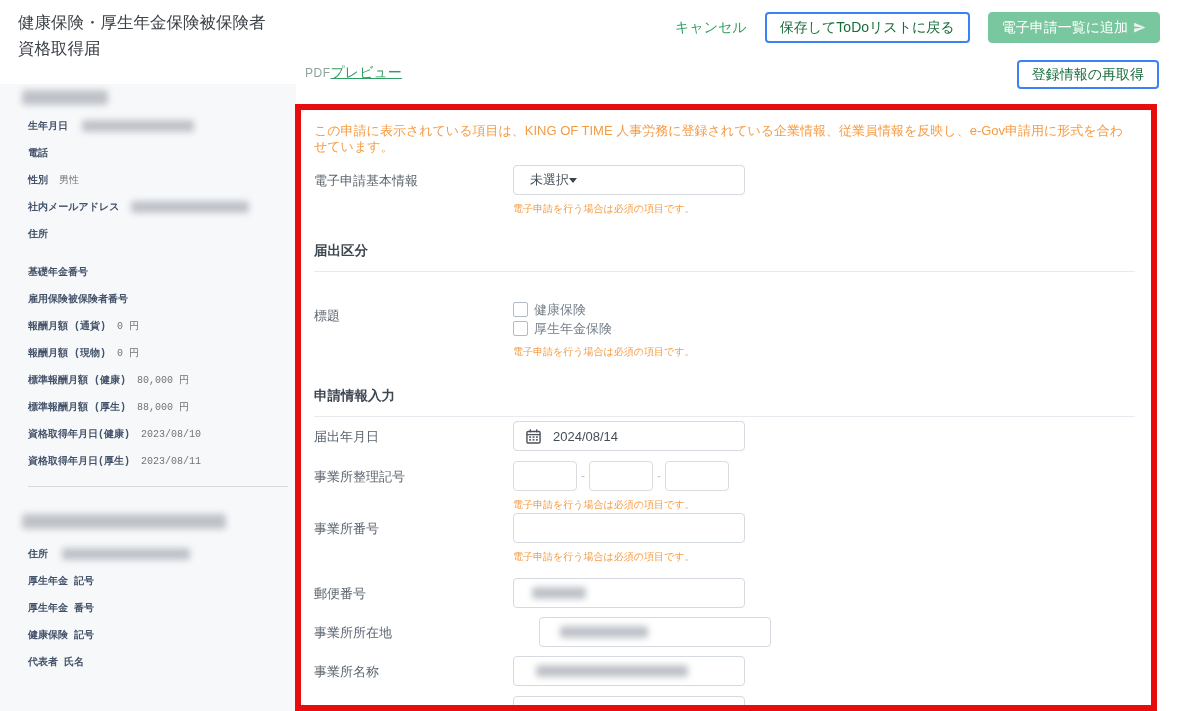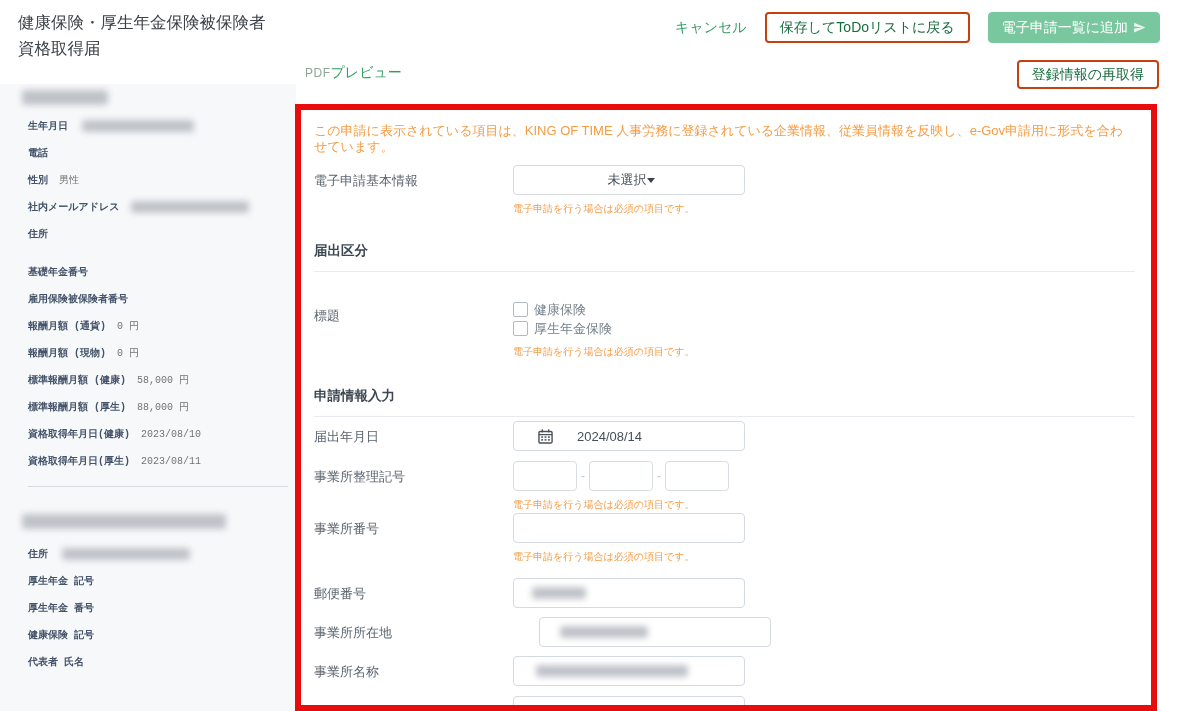--- a/index.html
+++ b/index.html
@@ -19,30 +19,30 @@
     position:absolute;top:12px;right:19px;
     display:flex;align-items:center;gap:18px;
   }
   .link-green{color:#2f9e62;font-size:14px;text-decoration:none;cursor:pointer;}
   .btn{
     display:inline-flex;align-items:center;justify-content:center;
     height:31px;border-radius:4px;font-size:14px;cursor:pointer;box-sizing:border-box;
     padding:0 13px;white-space:nowrap;
   }
   .btn-outline{
-    background:#ffffff;border:2px solid #c2410c;color:#186d3d;
+    background:#ffffff;border:2px solid #3b82f6;color:#186d3d;
   }
   .btn-filled{
     background:#79c79e;border:1px solid #79c79e;color:#ffffff;gap:5px;
   }
   .subheader-left{
     position:absolute;left:305px;top:64px;font-size:14px;cursor:pointer;text-decoration:none;
   }
   .pdf-prefix{color:#8fa59a;font-size:12px;letter-spacing:0.5px;}
-  .pdf-label{color:#2f9e62;}
+  .pdf-label{color:#2f9e62;text-decoration:underline;}
   .btn-refetch{
     position:absolute;right:20px;top:60px;height:29px;font-size:14px;
   }
   
   .sidebar{
     position:absolute;left:0;top:84px;width:296px;height:627px;
     background:#f7f8fa;box-sizing:border-box;padding:0 0 0 28px;font-size:10px;font-family:Liberation Mono, monospace;
   }
   .blur{
     display:inline-block;background:#bfc3c9;border-radius:3px;filter:blur(3px);
@@ -68,31 +68,31 @@
   }
   .notice{color:#f59b43;font-size:13px;line-height:16px;margin:1px 0 0 0;}
   .frow{display:flex;margin-top:10px;}
   .flabel{width:199px;flex:0 0 199px;font-size:13px;color:#5a646e;padding-top:8px;line-height:15px;}
   .fbody{display:flex;flex-direction:column;}
   .input{
     width:232px;height:30px;box-sizing:border-box;background:#fff;
     border:1px solid #d4dae0;border-radius:4px;display:flex;align-items:center;
     font-size:13px;color:#454f59;padding:0 10px 0 16px;
   }
-  .select{justify-content:center;padding-right:12px;cursor:pointer;}
+  .select{justify-content:flex-start;padding-right:12px;cursor:pointer;}
   .caret{width:0;height:0;border-left:4px solid transparent;border-right:4px solid transparent;border-top:5px solid #3c434a;}
   .warn{color:#f59b43;font-size:10px;line-height:16px;margin-top:6px;}
   .section-h{font-size:13.5px;font-weight:bold;color:#3d4752;margin:26px 0 0 0;line-height:16px;}
   .section-hr{border:none;border-top:1px solid #e7eaee;margin:12px 0 0 0;}
   .row-after-hr{margin-top:4px;}
   .row-title{margin-top:28px;}
   .cbrow{display:flex;align-items:center;height:19px;cursor:pointer;}
   .cb{width:13px;height:13px;border:1px solid #b2bac2;border-radius:2px;background:#fff;margin-right:6px;flex:0 0 13px;}
   .cbl{font-size:13px;color:#76808a;}
-  .date-input{padding-left:24px;gap:24px;}
+  .date-input{padding-left:12px;gap:12px;}
   .mini-wrap{display:flex;align-items:center;}
   .mini{width:64px;height:30px;box-sizing:border-box;border:1px solid #d8dde2;border-radius:4px;background:#fff;}
   .hyph{color:#c0c6cc;font-size:12px;margin:0 4px;}
   .iblur{height:12px;border-radius:3px;background:#bfc3c9;filter:blur(3px);}
   .ib54{width:54px;margin-left:2px;}
   .ib88{width:88px;margin-left:4px;}
   .ib152{width:152px;margin-left:6px;}
   
   .annotation{
     position:absolute;left:295px;top:104px;width:862px;height:607px;
@@ -159,21 +159,21 @@
   <div class="srow">
     <span class="slbl">報酬月額 (通貨)</span>
     <span class="sval">0 円</span>
   </div>
   <div class="srow">
     <span class="slbl">報酬月額 (現物)</span>
     <span class="sval">0 円</span>
   </div>
   <div class="srow">
     <span class="slbl">標準報酬月額 (健康)</span>
-    <span class="sval">58,000 円</span>
+    <span class="sval">80,000 円</span>
   </div>
   <div class="srow">
     <span class="slbl">標準報酬月額 (厚生)</span>
     <span class="sval">88,000 円</span>
   </div>
   <div class="srow">
     <span class="slbl">資格取得年月日(健康)</span>
     <span class="sval">2023/08/10</span>
   </div>
   <div class="srow">

